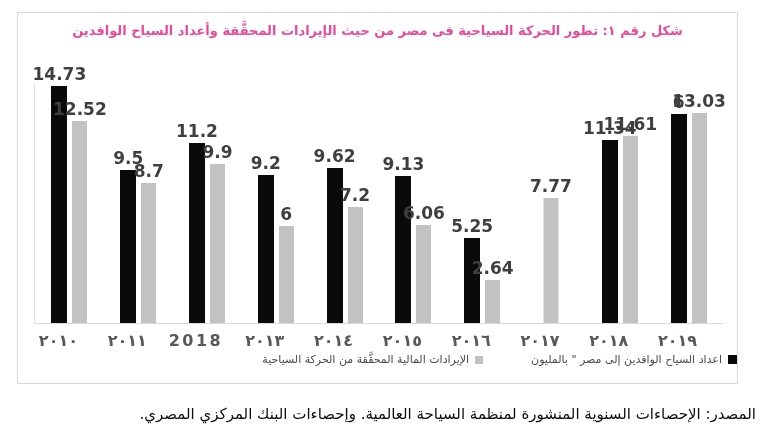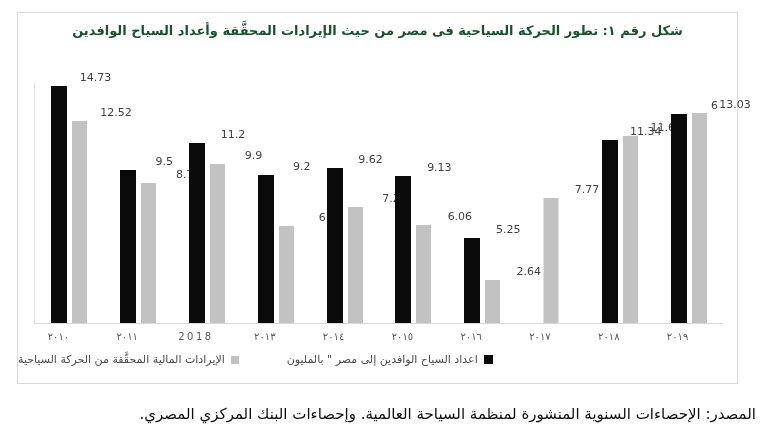--- a/index.html
+++ b/index.html
@@ -6,47 +6,47 @@
   body{
     width:760px;height:444px;position:relative;overflow:hidden;
     font-family:"DejaVu Sans","Liberation Sans",sans-serif;
   }
   .chart-box{
     position:absolute;left:17px;top:12px;width:721px;height:372px;
     background:#ffffff;border:1px solid #d9d9d9;box-sizing:border-box;
   }
   .chart-title{
     position:absolute;top:10px;left:0;right:0;text-align:center;
-    direction:rtl;font-size:13px;font-weight:bold;color:#14532d;
+    direction:rtl;font-size:13px;font-weight:bold;color:#ec4899;
     letter-spacing:0.2px;
   }
   .plot{
     position:absolute;left:16px;top:70px;width:688px;height:240px;
     border-bottom:1px solid #d9d9d9;border-left:1px solid #e3e3e3;
     display:flex;box-sizing:content-box;
   }
   .cell{flex:1 1 0;position:relative;}
   .pair{
     position:absolute;bottom:0;left:50%;transform:translateX(-50%);
     display:flex;align-items:flex-end;gap:5px;
   }
   .barwrap{position:relative;}
   .bar{width:15px;}
   .bar-label{
     position:absolute;bottom:calc(100% + 2px);left:50%;transform:translateX(-50%);
-    font-size:11px;font-weight:normal;color:#3f3f3f;white-space:nowrap;margin-left:36px;
+    font-size:17px;font-weight:bold;color:#3f3f3f;white-space:nowrap;
   }
   .year-label{
     position:absolute;top:calc(100% + 8px);left:50%;
     transform:translateX(calc(-50% - 11px));
-    font-size:10px;color:#595959;letter-spacing:2.5px;white-space:nowrap;
+    font-size:16px;color:#595959;letter-spacing:2.5px;white-space:nowrap;font-weight:bold;
   }
   .legend{
     position:absolute;left:0;right:0;top:340px;
-    display:flex;justify-content:flex-start;align-items:center;gap:48px;
+    display:flex;justify-content:flex-end;align-items:center;gap:48px;
   }
   .legend-item{display:flex;align-items:center;gap:6px;}
   .legend-label{direction:rtl;font-size:11px;color:#4a4a4a;white-space:nowrap;}
   .swatch{display:inline-block;width:9px;height:9px;}
   .source-note{
     position:absolute;top:405px;right:4px;direction:rtl;text-align:right;
     font-size:15px;color:#0d0d0d;margin-left:44px;
   }
 </style>
 </head>

